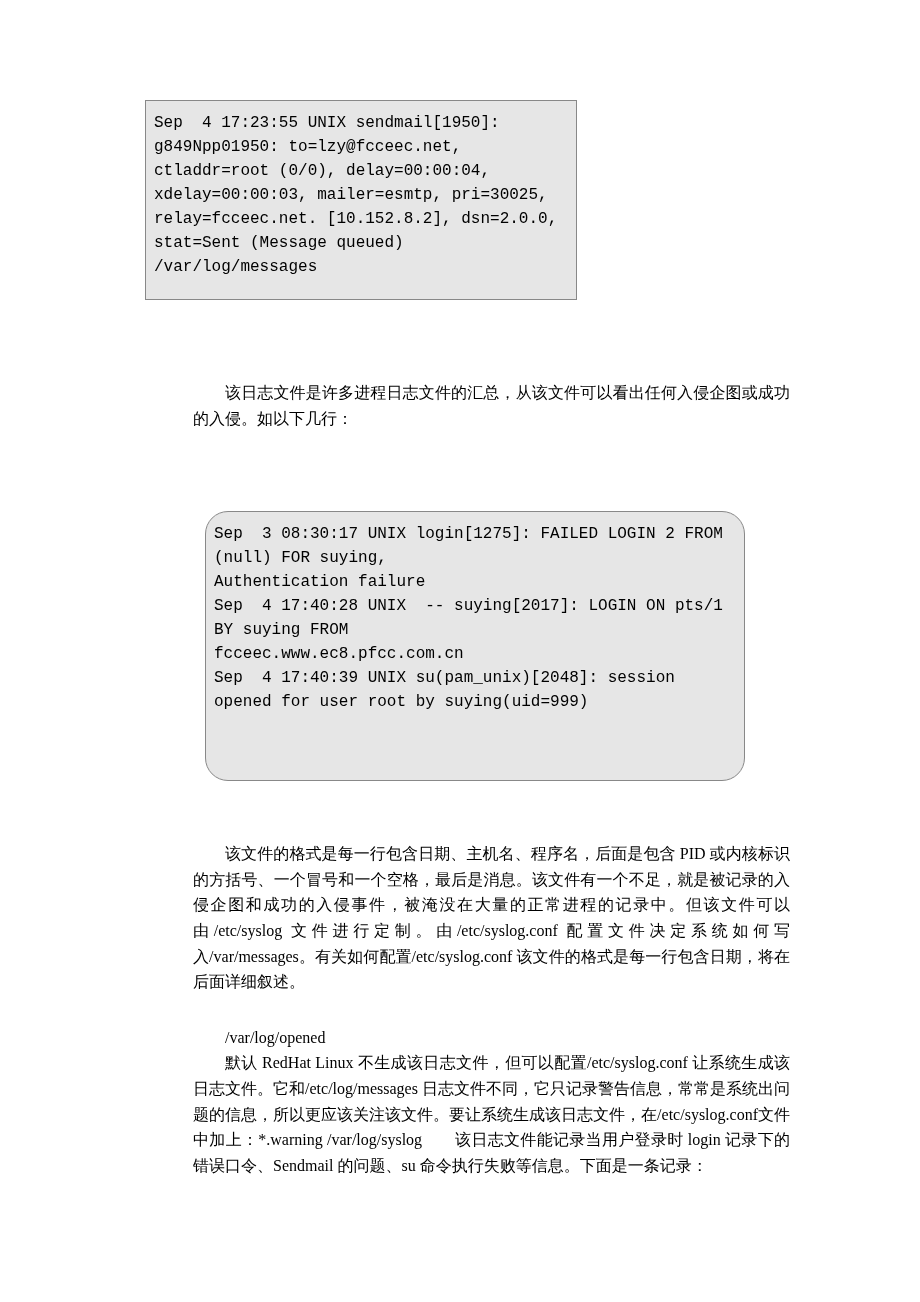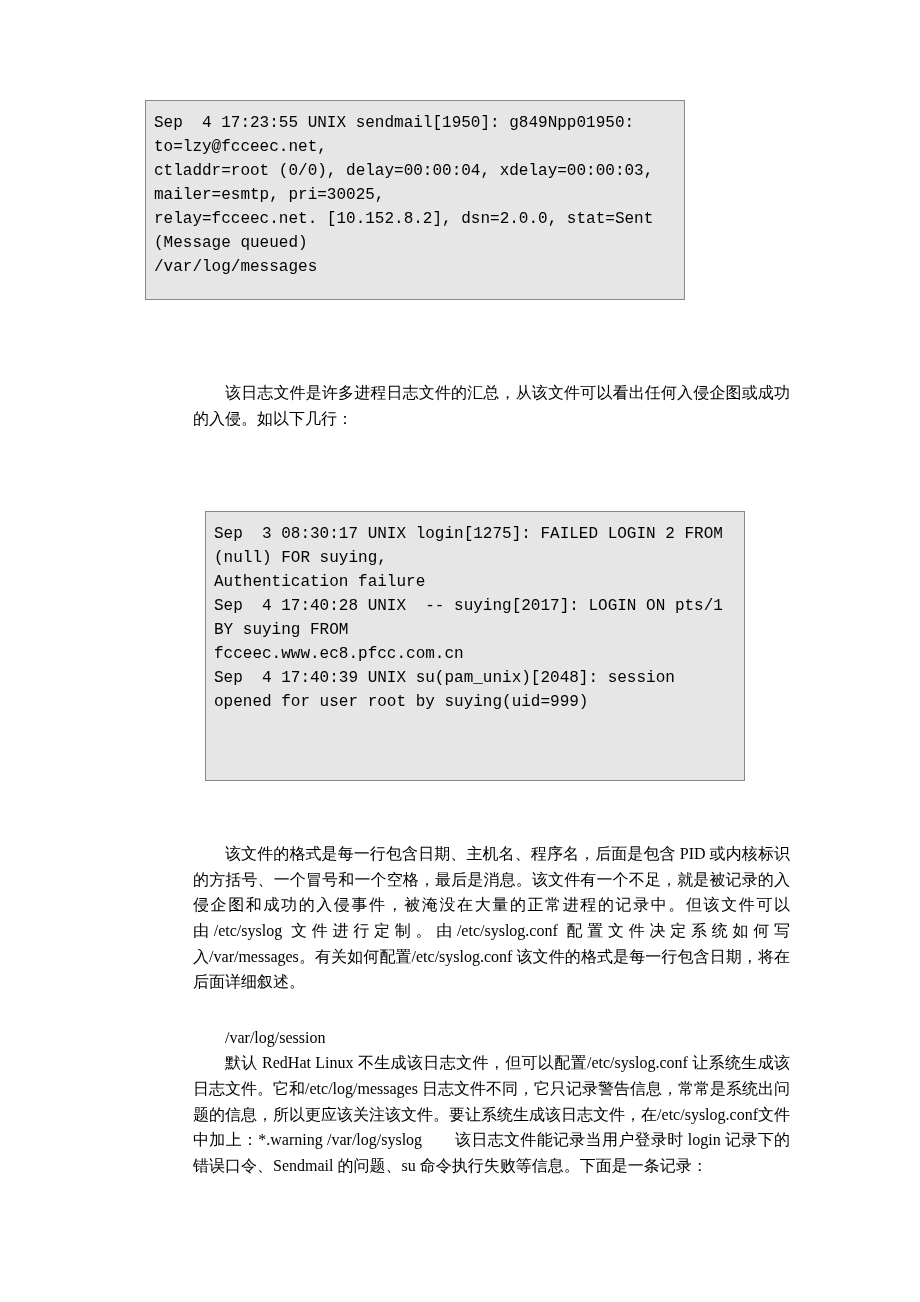--- a/index.html
+++ b/index.html
@@ -21,28 +21,29 @@
     border: 1px solid #888;
     padding: 10px 8px 10px 8px;
     margin: 0 0 0 30px;
     font-family: "Courier New", "SimSun", monospace;
     font-size: 16px;
     line-height: 1.5;
     white-space: pre-wrap;
     box-sizing: border-box;
   }
   .code-block-1 {
-    width: 540px;
+    width: 432px;
     min-height: 200px;
     margin-left: 0;
   }
   .code-block-2 {
     width: 540px;
     min-height: 270px;
     margin-left: 60px;
+    border-radius: 23px;
   }
   .para {
     margin: 0;
     text-align: justify;
   }
   .indent {
     text-indent: 2em;
     margin-left: 48px;
   }
   .spacer-lg {
@@ -74,15 +75,15 @@
 Sep  4 17:40:28 UNIX  -- suying[2017]: LOGIN ON pts/1 BY suying FROM
 fcceec.www.ec8.pfcc.com.cn
 Sep  4 17:40:39 UNIX su(pam_unix)[2048]: session opened for user root by suying(uid=999)</div>
 
 <div class="spacer-md"></div>
 
 <p class="para indent">该文件的格式是每一行包含日期、主机名、程序名，后面是包含 PID 或内核标识的方括号、一个冒号和一个空格，最后是消息。该文件有一个不足，就是被记录的入侵企图和成功的入侵事件，被淹没在大量的正常进程的记录中。但该文件可以由/etc/syslog 文件进行定制。由/etc/syslog.conf 配置文件决定系统如何写入/var/messages。有关如何配置/etc/syslog.conf 该文件的格式是每一行包含日期，将在后面详细叙述。</p>
 
 <div class="spacer-sm"></div>
 
-<p class="para indent">/var/log/session</p>
+<p class="para indent">/var/log/opened</p>
 
 <p class="para indent">默认 RedHat Linux 不生成该日志文件，但可以配置/etc/syslog.conf 让系统生成该日志文件。它和/etc/log/messages 日志文件不同，它只记录警告信息，常常是系统出问题的信息，所以更应该关注该文件。要让系统生成该日志文件，在/etc/syslog.conf文件中加上：*.warning /var/log/syslog　　该日志文件能记录当用户登录时 login 记录下的错误口令、Sendmail 的问题、su 命令执行失败等信息。下面是一条记录：</p>
 
 </body></html>

